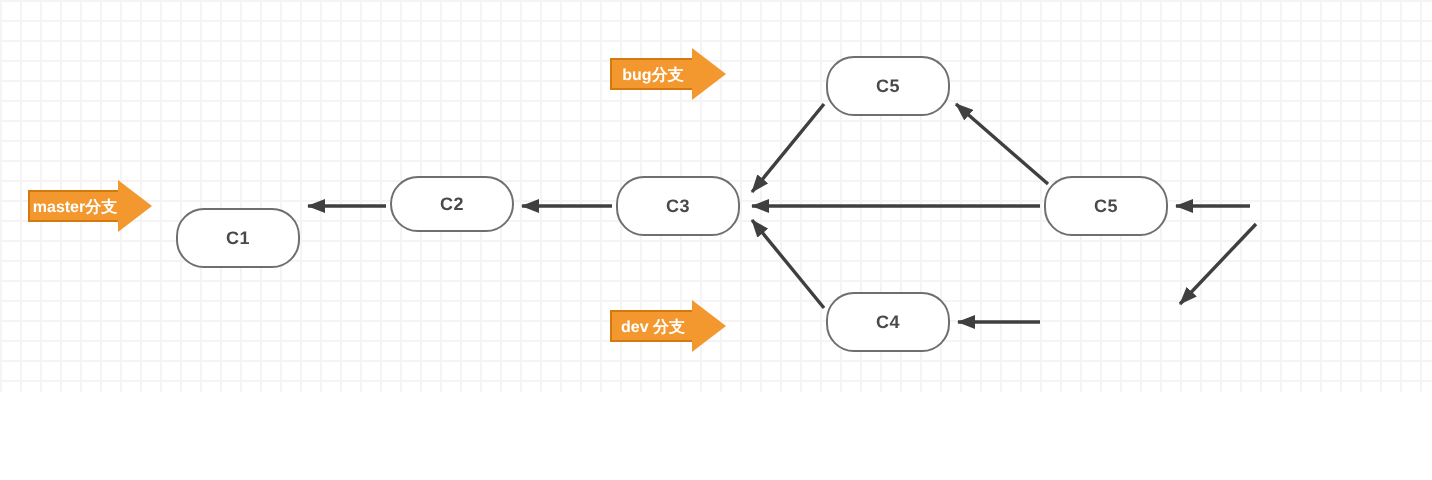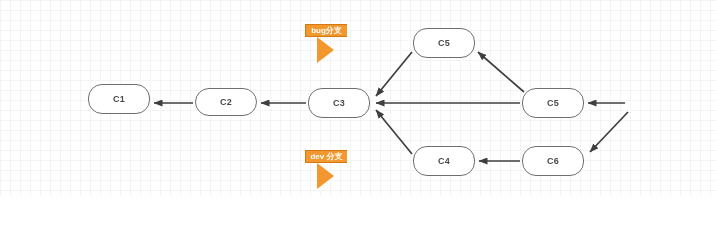--- a/index.html
+++ b/index.html
@@ -61,21 +61,20 @@
     letter-spacing: 0.3px;
     font-family: "Liberation Sans", sans-serif;
     font-weight: bold;
   }
   
   .branch-tag {
     position: absolute;
     height: 26px;
     display: flex;
     align-items: center;
-    flex-direction: column;
   }
   .branch-tag .shaft {
     height: 16px;
     background: #f3982f;
     border: 1px solid #d4790f;
     border-right: none;
     box-sizing: border-box;
     display: flex;
     align-items: center;
     justify-content: center;
@@ -138,42 +137,45 @@
       <line x1="524" y1="92" x2="478" y2="52"></line>
 
       <line x1="520" y1="161" x2="479" y2="161"></line>
 
       <line x1="625" y1="103" x2="588" y2="103"></line>
 
       <line x1="628" y1="112" x2="590" y2="152"></line>
     </g>
   </svg>
 
-  <div class="node" style="left:88px;  top:84px;  width:62px; height:30px;">
+  <div class="node" style="left:88px;  top:104px;  width:62px; height:30px;">
     <span>C1</span>
   </div>
   <div class="node" style="left:195px; top:88px;  width:62px; height:28px;text-align:center;">
     <span>C2</span>
   </div>
   <div class="node" style="left:308px; top:88px;  width:62px; height:30px;">
     <span>C3</span>
   </div>
   <div class="node" style="left:413px; top:28px;  width:62px; height:30px;">
     <span>C5</span>
   </div>
   <div class="node" style="left:522px; top:88px;  width:62px; height:30px;">
     <span>C5</span>
   </div>
   <div class="node" style="left:413px; top:146px; width:62px; height:30px;text-align:right;">
     <span>C4</span>
   </div>
-  <div class="node" style="left:522px; top:146px; width:62px; height:30px;">
-    <span>C6</span>
+
+  <div class="branch-tag" style="left:14px; top:90px;">
+    <div class="shaft" style="width:46px;">
+      <span class="tag-label">master分支</span>
+    </div>
+    <div class="head"></div>
   </div>
-
 
   <div class="branch-tag" style="left:305px; top:24px;">
     <div class="shaft" style="width:42px;">
       <span class="tag-label">bug分支</span>
     </div>
     <div class="head"></div>
   </div>
 
   <div class="branch-tag" style="left:305px; top:150px;">
     <div class="shaft" style="width:42px;">

